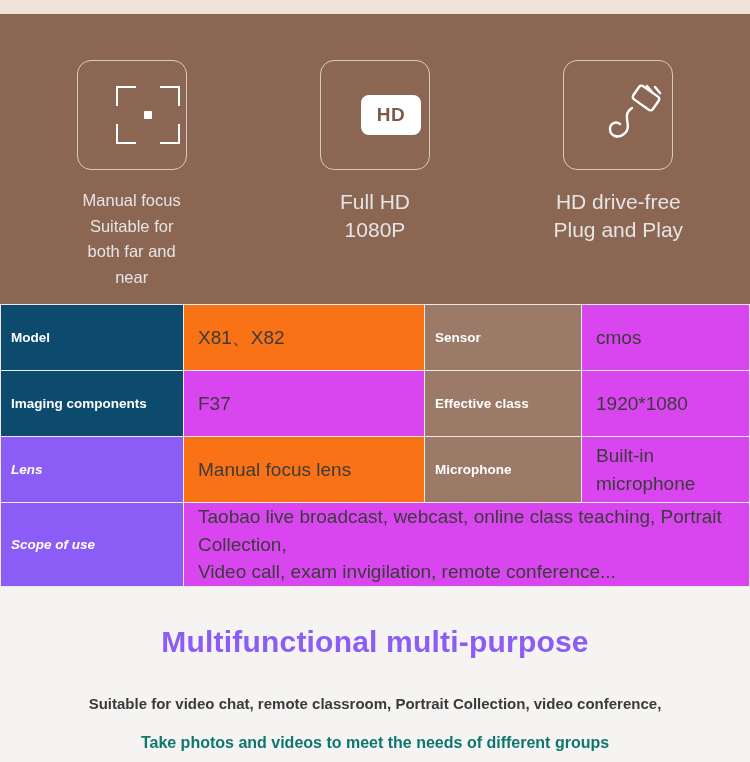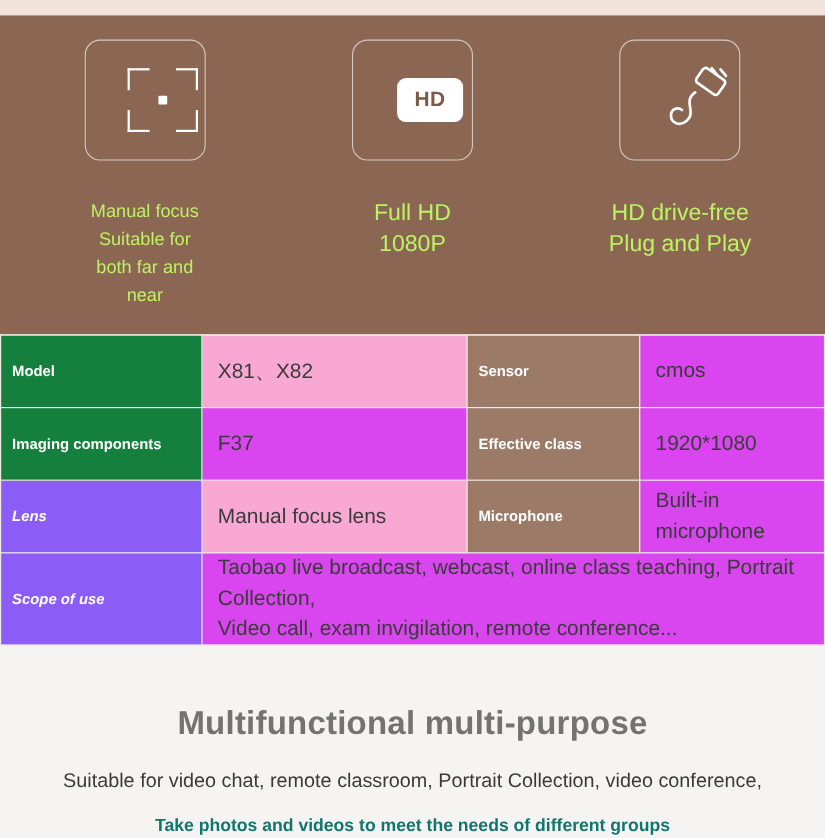--- a/index.html
+++ b/index.html
@@ -35,35 +35,35 @@
     padding: 0 10px;
   }
   .feature {
     width: 160px;
     text-align: center;
     color: #ffffff;
   }
   .icon-box {
     width: 110px;
     height: 110px;
-    margin: 4px auto 0 auto;
+    margin: 28px auto 0 auto;
     border: 1px solid rgba(255,255,255,0.65);
     border-radius: 14px;
     display: flex;
     align-items: center;
     justify-content: center;
     box-sizing: border-box;
     padding-left: 32px;
   }
   .feature-caption {
-    margin-top: 34px;
+    margin-top: 18px;
     font-size: 16.5px;
     line-height: 1.55;
     font-weight: 400;
-    color: #bef264;
+    color: #e5e5e5;
   }
   .caption-big {
     font-size: 21px;
     line-height: 1.35;
   }
 
   
   .focus-icon { width: 64px; height: 58px; position: relative; }
   .focus-icon span {
     position: absolute;
@@ -97,66 +97,66 @@
     table-layout: fixed;
   }
   .spec-table td {
     padding: 0 14px;
     vertical-align: middle;
     font-size: 19px;
     color: #3b3b3b;
     border: 1px solid #efe9e4;
   }
   td.label {
-    background: #15803d;
+    background: #0c4a6e;
     color: #ffffff;
     font-size: 13.5px;
     font-weight: 700;
     padding-left: 10px;
   }
   td.label.dark {
     background: #9b7a68;
   }
   td.label.tan {
     background: #8b5cf6;
     font-style: italic;
   }
   td.value {
     background: #d946ef;
   }
   td.value-shade {
-    background: #f9a8d4;
+    background: #f97316;
   }
   .row-h { height: 66px; }
   .row-wide { height: 78px; }
   .wrap-val {
     line-height: 1.45;
     font-size: 16.5px;
   }
 
   
   .bottom {
     background: #f5f4f2;
     text-align: center;
     padding-top: 38px;
     height: 196px;
     box-sizing: border-box;
   }
   .bottom h2 {
-    margin: 16px;
+    margin: 0;
     font-size: 30px;
     font-weight: 700;
-    color: #737373;
+    color: #8b5cf6;
     letter-spacing: 0.2px;
   }
   .bottom .sub1 {
-    margin-top: 24px;
-    font-size: 18px;
+    margin-top: 36px;
+    font-size: 15px;
     color: #3a3a3a;
-    font-weight: 400;
+    font-weight: 700;
   }
   .bottom .sub2 {
     margin-top: 22px;
     font-size: 16px;
     color: #0f766e;
     font-weight: 700;
   }
   .top-strip {
     height: 14px;
     background: #f0e3da;

